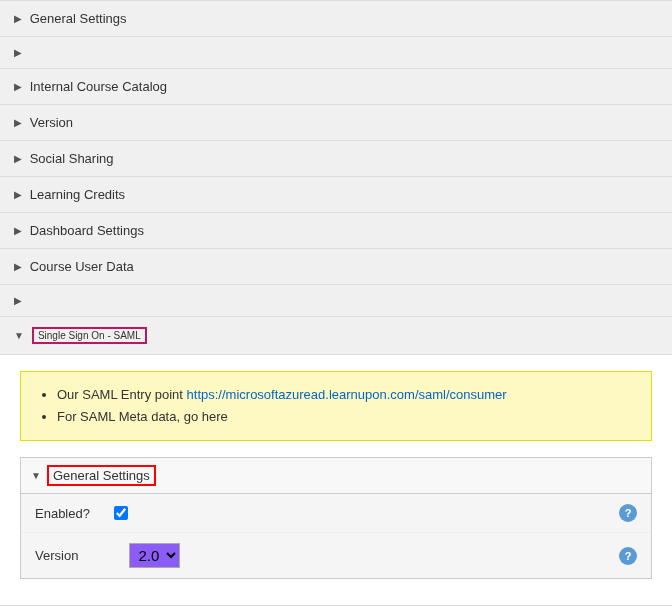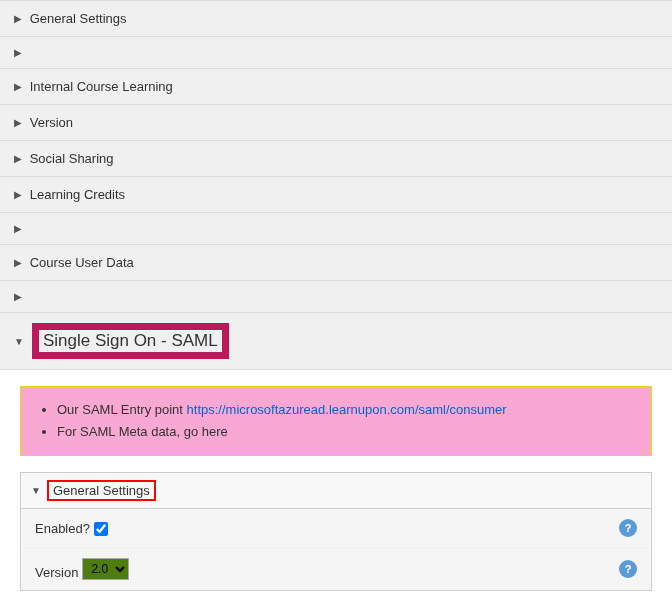--- a/index.html
+++ b/index.html
@@ -57,34 +57,34 @@
     }
 
     .saml-header .chevron {
       display: inline-block;
       margin-right: 8px;
       font-size: 10px;
       color: #555;
     }
 
     .saml-header .label {
-      font-size: 17px;
-      color: #333;
-      border: 7px solid #be185d;
+      font-size: 10px;
+      color: #333;
+      border: 2px solid #be185d;
       padding: 1px 4px;
     }
 
     .saml-content {
       padding: 16px 20px;
       background: #fff;
     }
 
     
     .info-box {
-      background: #f9a8d4;
+      background: #fef9c3;
       border: 1px solid #e0e000;
       padding: 12px 16px;
       margin-bottom: 16px;
       font-size: 13px;
       line-height: 1.7;
     }
 
     .info-box ul {
       list-style: disc;
       padding-left: 20px;
@@ -136,22 +136,22 @@
       border-bottom: 1px solid #eee;
       background: #f5f5f5;
     }
 
     .field-row:last-child {
       border-bottom: none;
     }
 
     .field-left {
       display: flex;
-      align-items: flex-end;
-      gap: 4px;
+      align-items: center;
+      gap: 24px;
     }
 
     .field-label {
       font-size: 13px;
       color: #333;
     }
 
     .field-right {
       display: flex;
       align-items: center;
@@ -165,25 +165,26 @@
       display: flex;
       align-items: center;
       justify-content: center;
       color: #fff;
       font-size: 11px;
       font-weight: bold;
       cursor: pointer;
     }
 
     select.version-select {
-      font-size: 12px;
+      font-size: 15px;
       padding: 2px 4px;
       border: 1px solid #aaa;
-      background: #4d7c0f;
+      background: #8b5cf6;
       cursor: pointer;
+      margin-left: 27px;
     }
 
     input[type="checkbox"] {
       cursor: pointer;
       width: 14px;
       height: 14px;
     }
   </style>
 </head>
 <body>
@@ -199,21 +200,21 @@
 
   <div class="accordion-item">
     <div class="accordion-header">
       <span class="chevron">▶</span>
     </div>
   </div>
 
   <div class="accordion-item">
     <div class="accordion-header">
       <span class="chevron">▶</span>
-      <span class="label">Internal Course Learning</span>
+      <span class="label">Internal Course Catalog</span>
     </div>
   </div>
 
   <div class="accordion-item">
     <div class="accordion-header">
       <span class="chevron">▶</span>
       <span class="label">Version</span>
     </div>
   </div>
 
@@ -227,20 +228,21 @@
   <div class="accordion-item">
     <div class="accordion-header">
       <span class="chevron">▶</span>
       <span class="label">Learning Credits</span>
     </div>
   </div>
 
   <div class="accordion-item">
     <div class="accordion-header">
       <span class="chevron">▶</span>
+      <span class="label">Dashboard Settings</span>
     </div>
   </div>
 
   <div class="accordion-item">
     <div class="accordion-header">
       <span class="chevron">▶</span>
       <span class="label">Course User Data</span>
     </div>
   </div>
 

